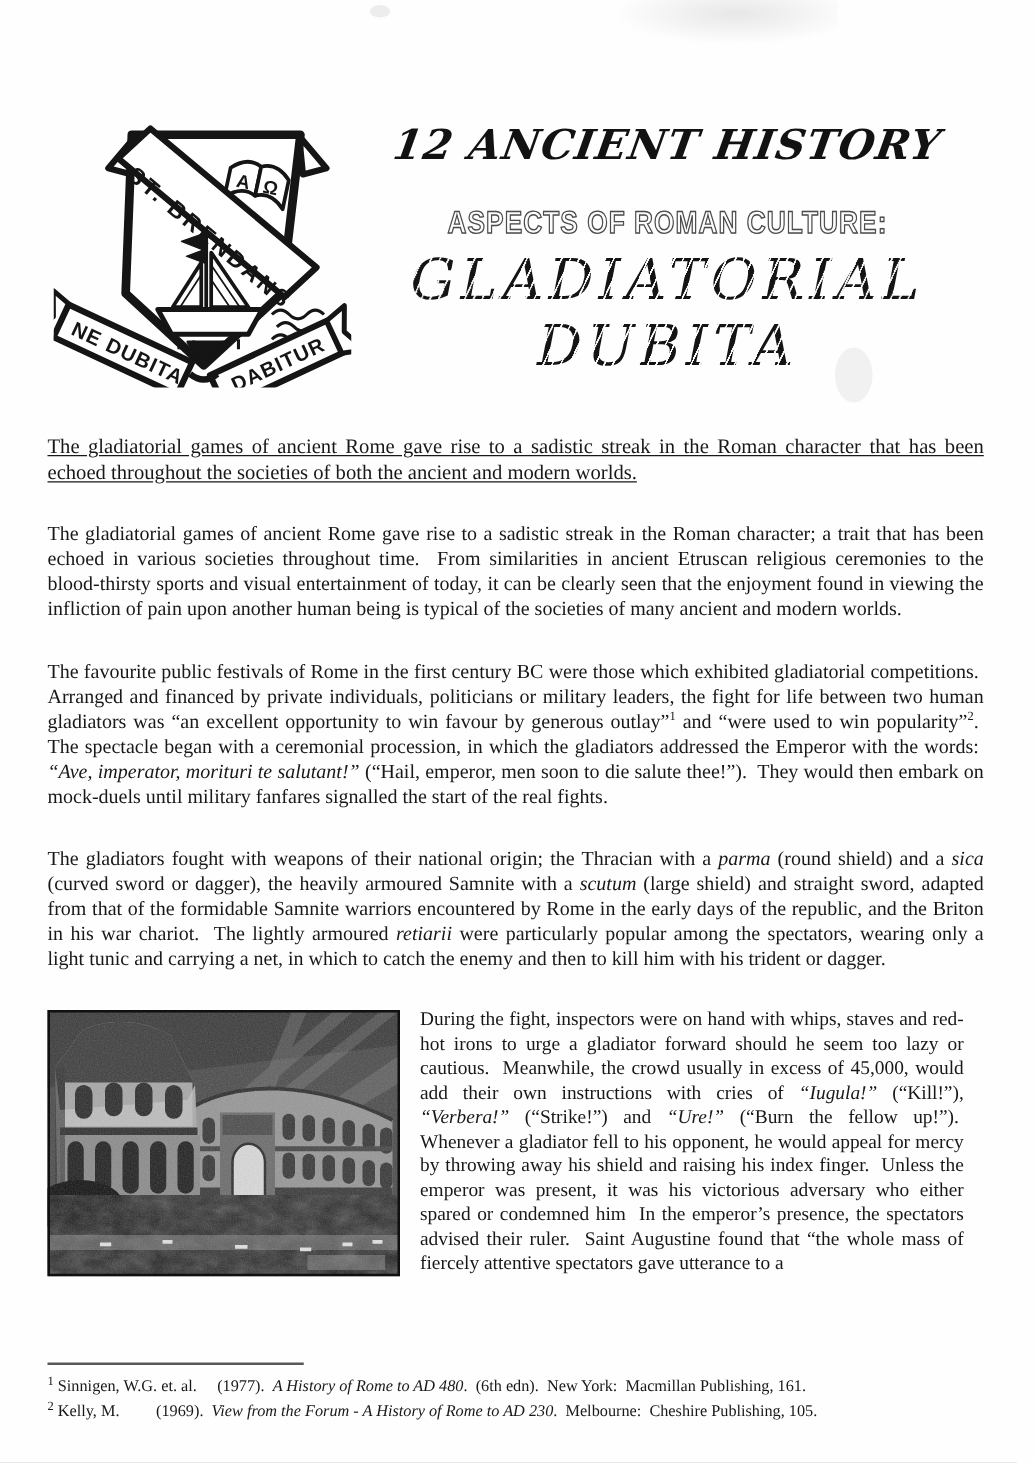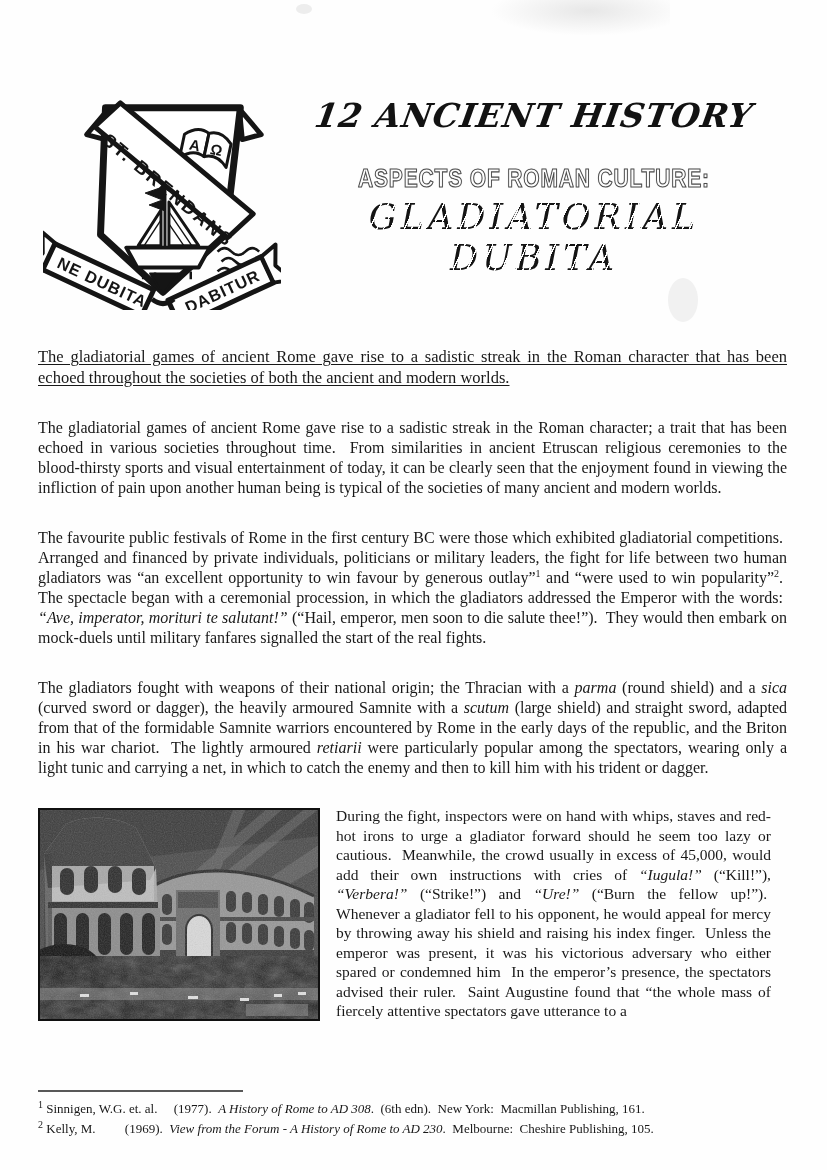--- a/index.html
+++ b/index.html
@@ -21,21 +21,21 @@
     font-family:"DejaVu Serif",serif;font-style:italic;font-weight:bold;
     font-size:33px;letter-spacing:1px;color:#121212;transform:skewX(-9deg);
   }
   .subtitle{
     margin-top:29px;font-family:"Liberation Sans",sans-serif;font-weight:bold;
     font-size:25px;letter-spacing:1px;color:#fdfdfd;
     -webkit-text-stroke:1.1px #4c4c4c;text-shadow:0 0 1px #6a6a6a;
     transform:scaleX(.84);
   }
   .main-title{
-    font-family:"DejaVu Serif",serif;font-style:italic;font-size:35px;
+    font-family:"DejaVu Serif",serif;font-style:italic;font-size:45px;
     letter-spacing:4px;line-height:1.18;color:#1b1b1b;
   }
   @supports (-webkit-background-clip: text){
     .main-title{
       background:repeating-linear-gradient(115deg,#141414 0px,#141414 5px,#fcfcfc 5px,#fcfcfc 6.3px);
       -webkit-background-clip:text;background-clip:text;color:transparent;
     }
   }
   .main-title.line1{margin-top:4px;}
 
@@ -233,17 +233,17 @@
           <rect width="282" height="213" filter="url(#grain)" opacity="0.45"></rect>
           <rect x="1" y="1" width="280" height="211" fill="none" stroke="#101010" stroke-width="2"></rect>
         </svg>
       </div>
       <p class="para"><span>During the fight, inspectors were on hand with whips, staves and red-hot irons to urge a gladiator forward should he seem too lazy or cautious.&nbsp; Meanwhile, the crowd usually in excess of 45,000, would add their own instructions with cries of </span><em>“Iugula!”</em><span> (“Kill!”), </span><em>“Verbera!”</em><span> (“Strike!”) and </span><em>“Ure!”</em><span> (“Burn the fellow up!”).&nbsp; Whenever a gladiator fell to his opponent, he would appeal for mercy by throwing away his shield and raising his index finger.&nbsp; Unless the emperor was present, it was his victorious adversary who either spared or condemned him&nbsp; In the emperor’s presence, the spectators advised their ruler.&nbsp; Saint Augustine found that “the whole mass of fiercely attentive spectators gave utterance to a</span></p>
     </div>
   </div>
 
   <footer class="footnotes">
     <div class="fn-rule"></div>
-    <div class="footnote"><sup>1</sup><span><span>&nbsp;Sinnigen, W.G. et. al.&nbsp;&nbsp;&nbsp;&nbsp;&nbsp;(1977).&nbsp; </span><em>A History of Rome to AD 308</em><span>.&nbsp; (6th edn).&nbsp; New York:&nbsp; Macmillan Publishing, 161.</span></span></div>
+    <div class="footnote"><sup>1</sup><span><span>&nbsp;Sinnigen, W.G. et. al.&nbsp;&nbsp;&nbsp;&nbsp;&nbsp;(1977).&nbsp; </span><em>A History of Rome to AD 480</em><span>.&nbsp; (6th edn).&nbsp; New York:&nbsp; Macmillan Publishing, 161.</span></span></div>
     <div class="footnote"><sup>2</sup><span><span>&nbsp;Kelly, M.&nbsp;&nbsp;&nbsp;&nbsp;&nbsp;&nbsp;&nbsp;&nbsp;&nbsp;(1969).&nbsp; </span><em>View from the Forum - A History of Rome to AD 230</em><span>.&nbsp; Melbourne:&nbsp; Cheshire Publishing, 105.</span></span></div>
   </footer>
 
 </div>
 
 </body></html>

